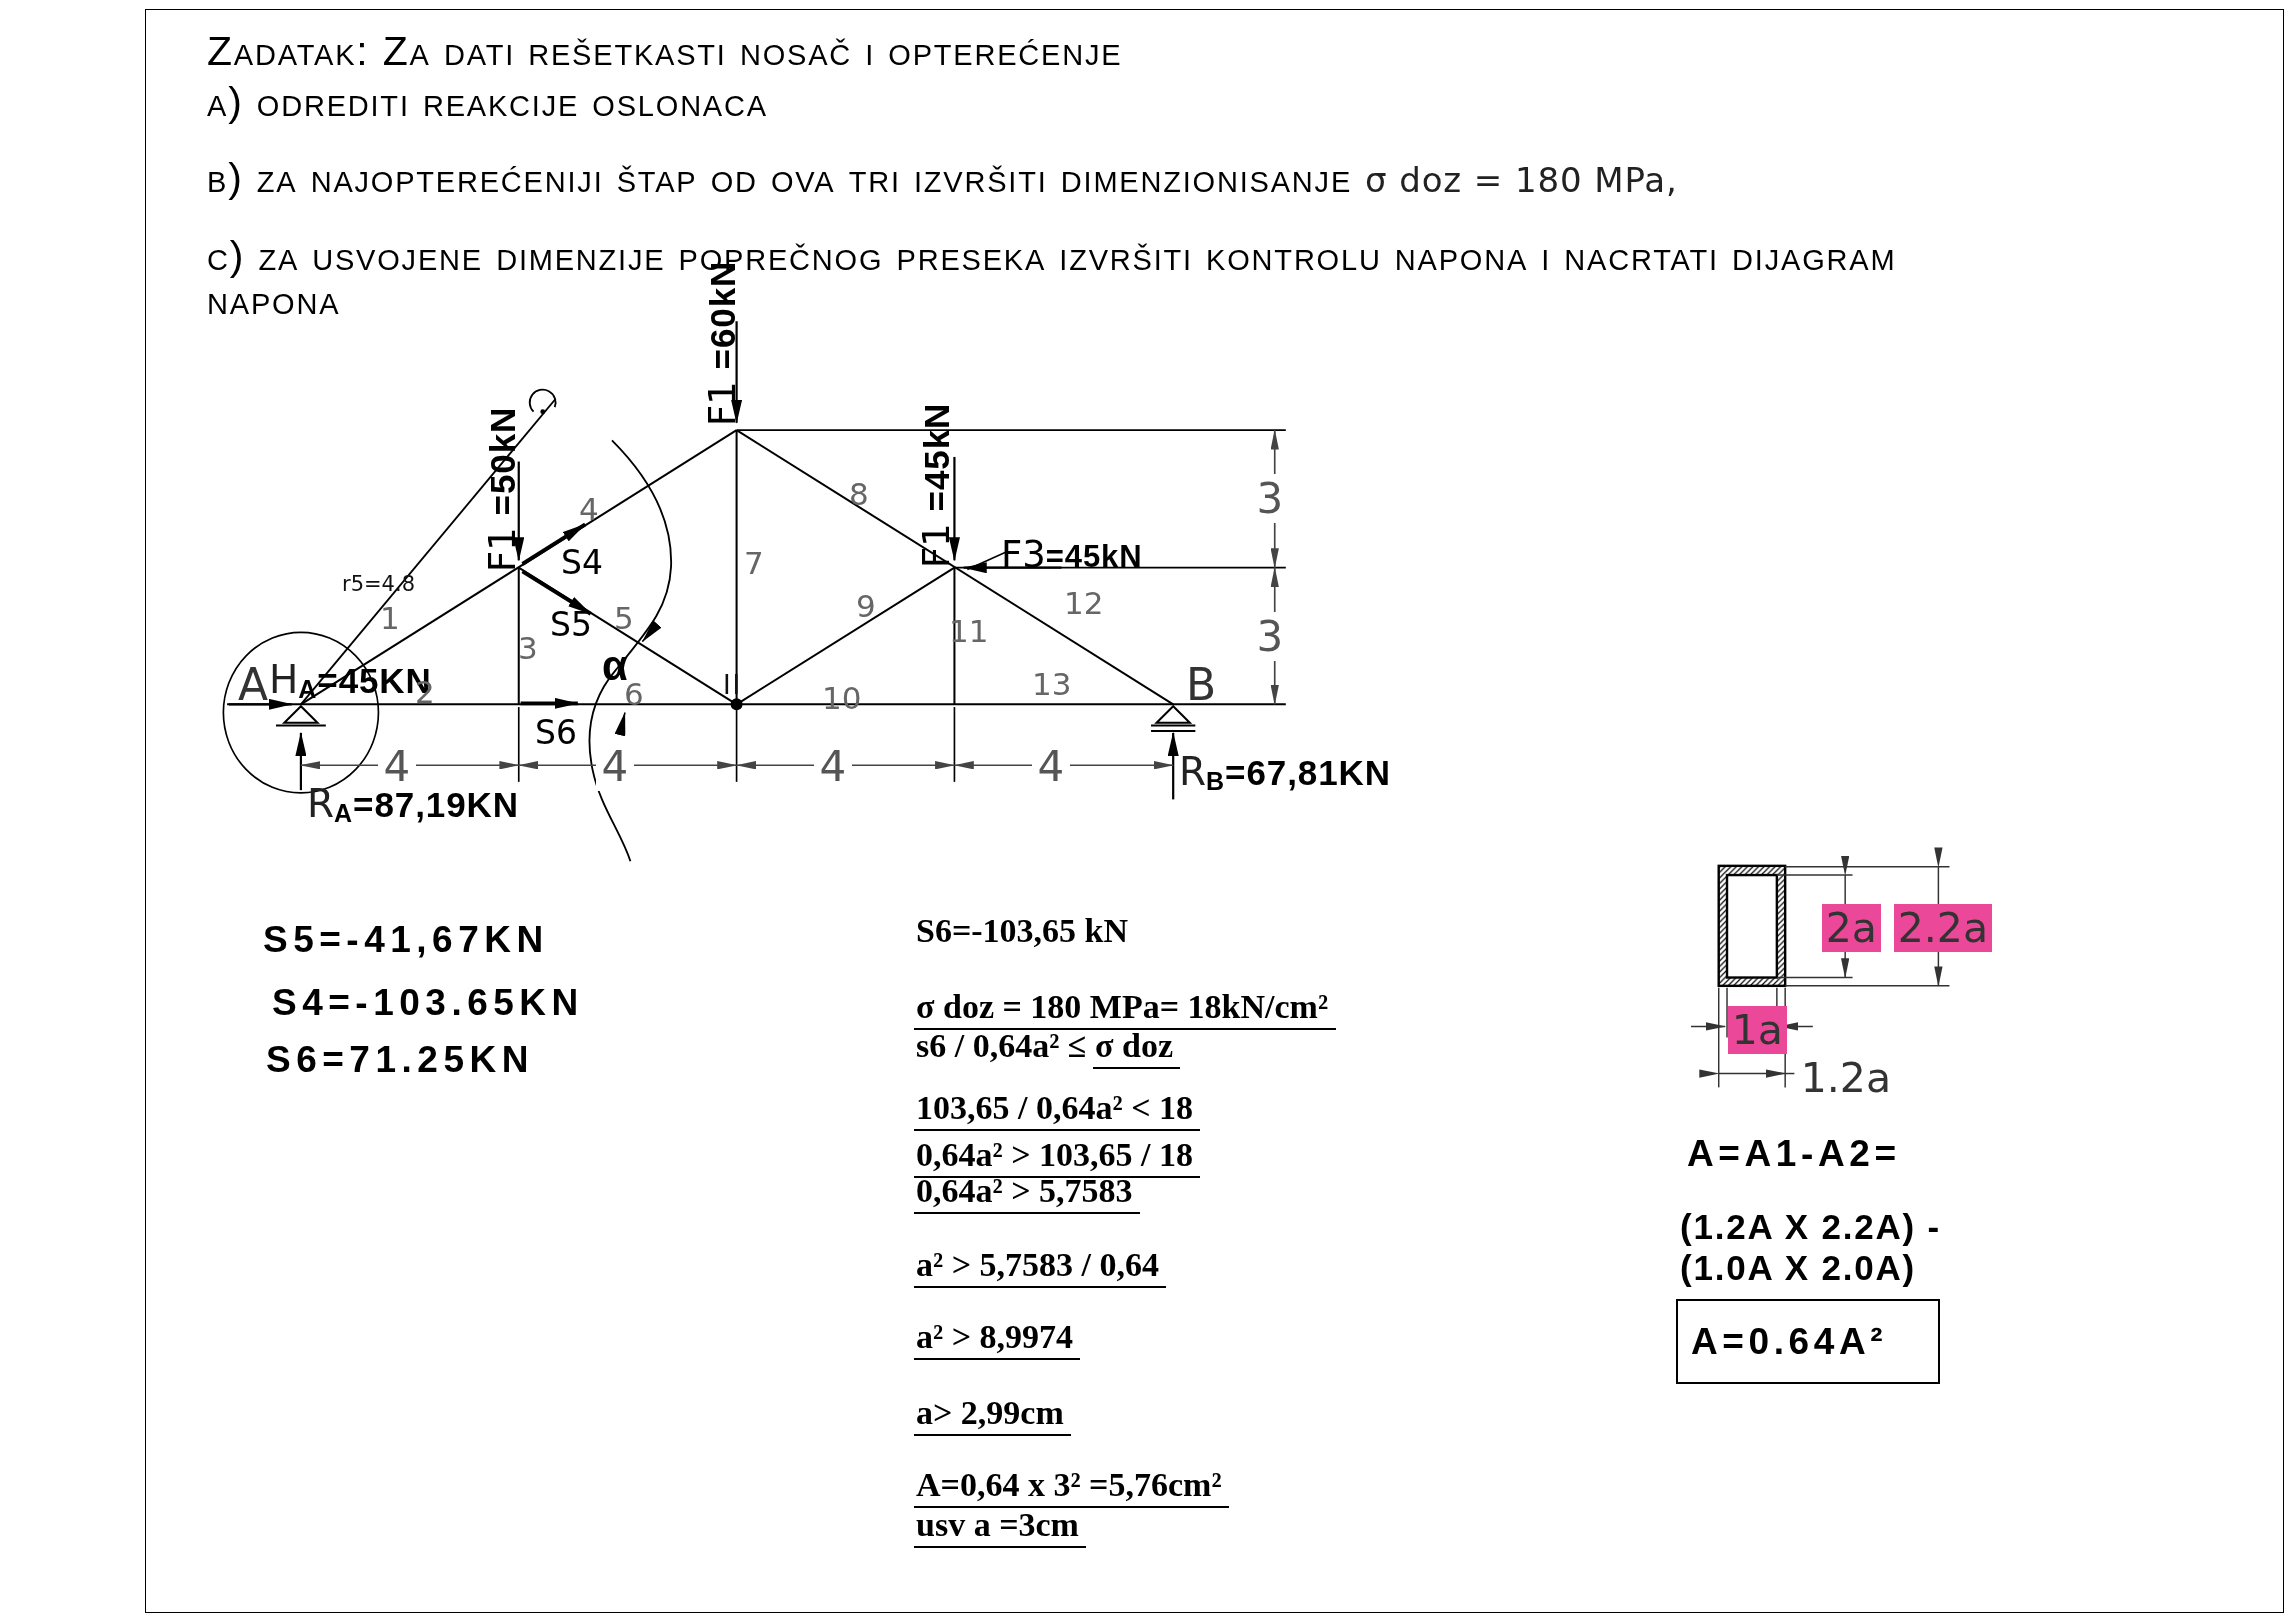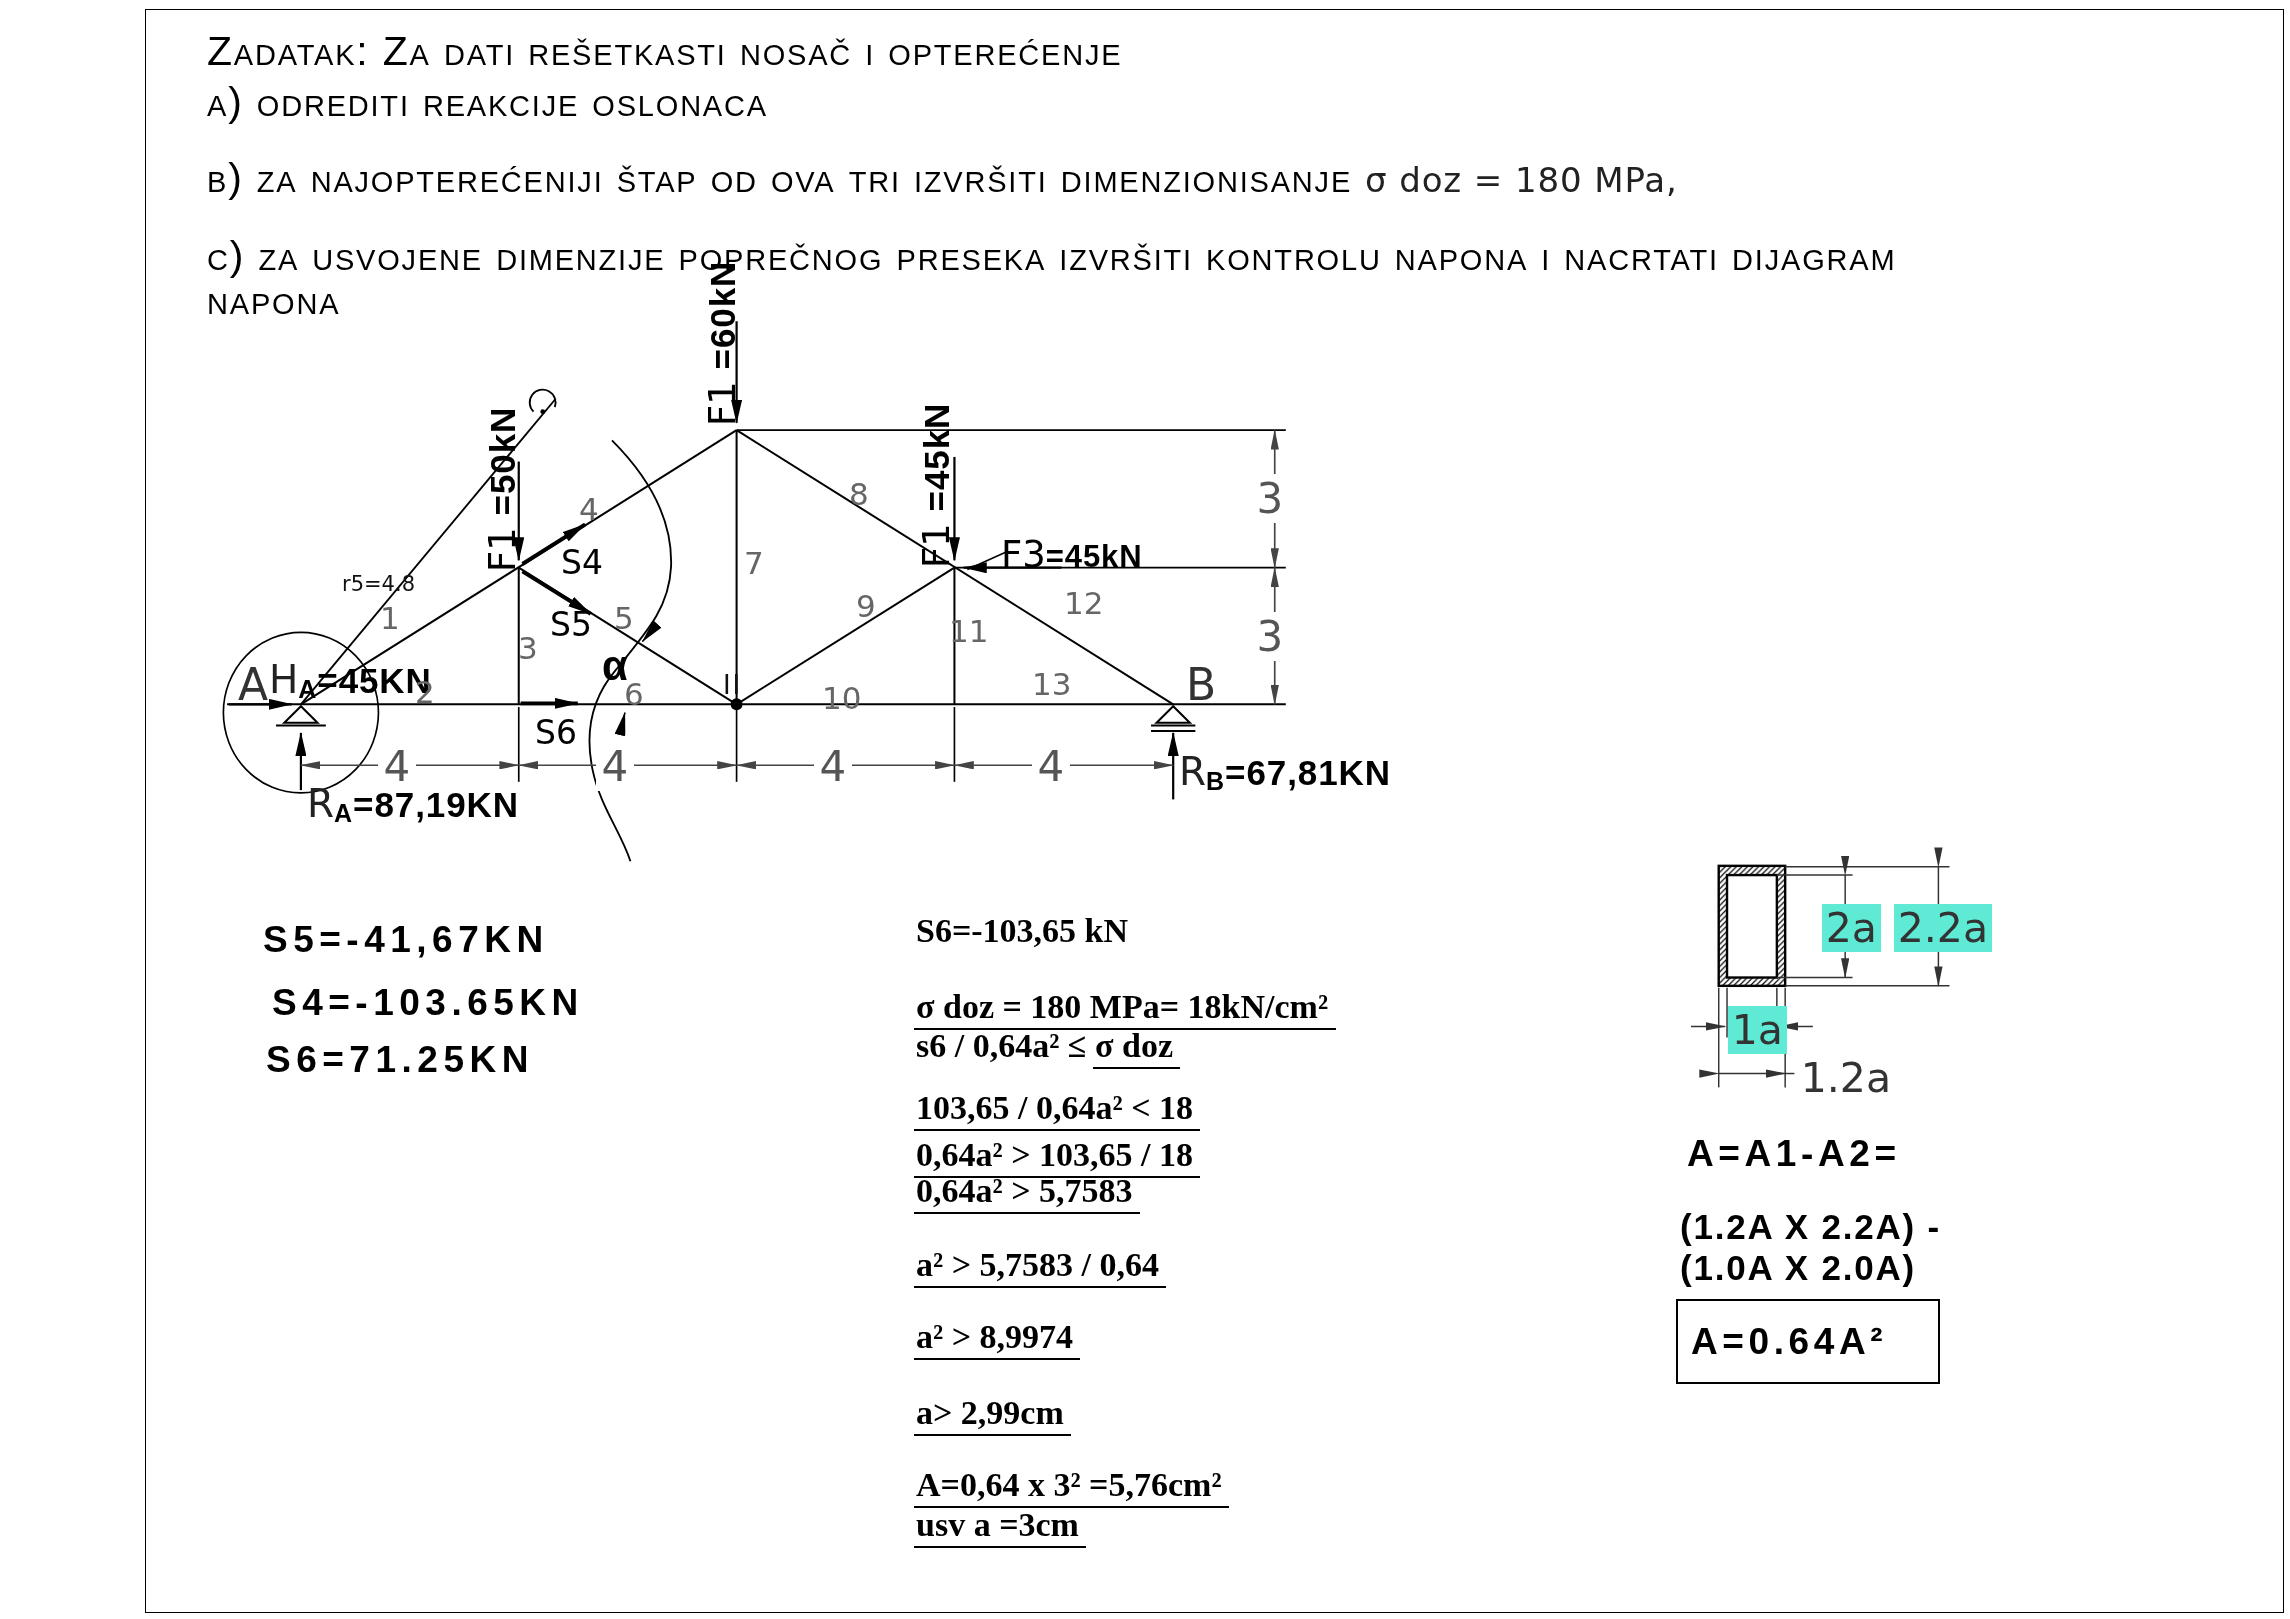--- a/index.html
+++ b/index.html
@@ -8,21 +8,21 @@
   #frame{position:absolute;left:145px;top:9.2px;width:2137px;height:1602px;
          border:1.8px solid #000;}
   svg{position:absolute;left:0;top:0;}
   .abs{position:absolute;white-space:nowrap;}
   .hdr{font-weight:400;font-variant:small-caps;font-size:41px;letter-spacing:1.8px;color:#000;margin-left:29px;}
   .thin{font-family:"DejaVu Sans",sans-serif;font-weight:400;}
   .hdrnote{font-family:"DejaVu Sans",sans-serif;font-weight:400;font-variant:normal;
            font-size:34px;letter-spacing:0.9px;color:#222;}
   .memlbl{font-family:"DejaVu Sans",sans-serif;font-size:31px;color:#666;}
   .dimlbl{font-family:"DejaVu Sans",sans-serif;font-size:42px;color:#555;background:#fff;padding:0 5.5px;}
-  .seclbl{font-family:"DejaVu Sans",sans-serif;font-size:41px;color:#333;background:#5eead4;padding:0 3.7px;}
+  .seclbl{font-family:"DejaVu Sans",sans-serif;font-size:41px;color:#333;background:#ec4899;padding:0 3.7px;}
   .slbl{font-family:"DejaVu Sans",sans-serif;font-size:33px;color:#000;}
   .alpha{font-size:42px;font-weight:700;}
   .nodelbl{font-family:"DejaVu Sans",sans-serif;font-size:44px;color:#333;}
   .iilbl{font-family:"DejaVu Sans",sans-serif;font-size:26px;color:#111;letter-spacing:1.8px;}
   .r5lbl{font-family:"DejaVu Sans",sans-serif;font-size:21px;color:#111;}
   .flabel{font-size:35px;}
   .flabel .thin{font-size:37px;}
   .flabel b{font-weight:700;letter-spacing:0.9px;}
   .vrot{transform:rotate(-90deg);transform-origin:0 0;}
   .rxn{font-size:35px;font-weight:700;letter-spacing:0.9px;}

